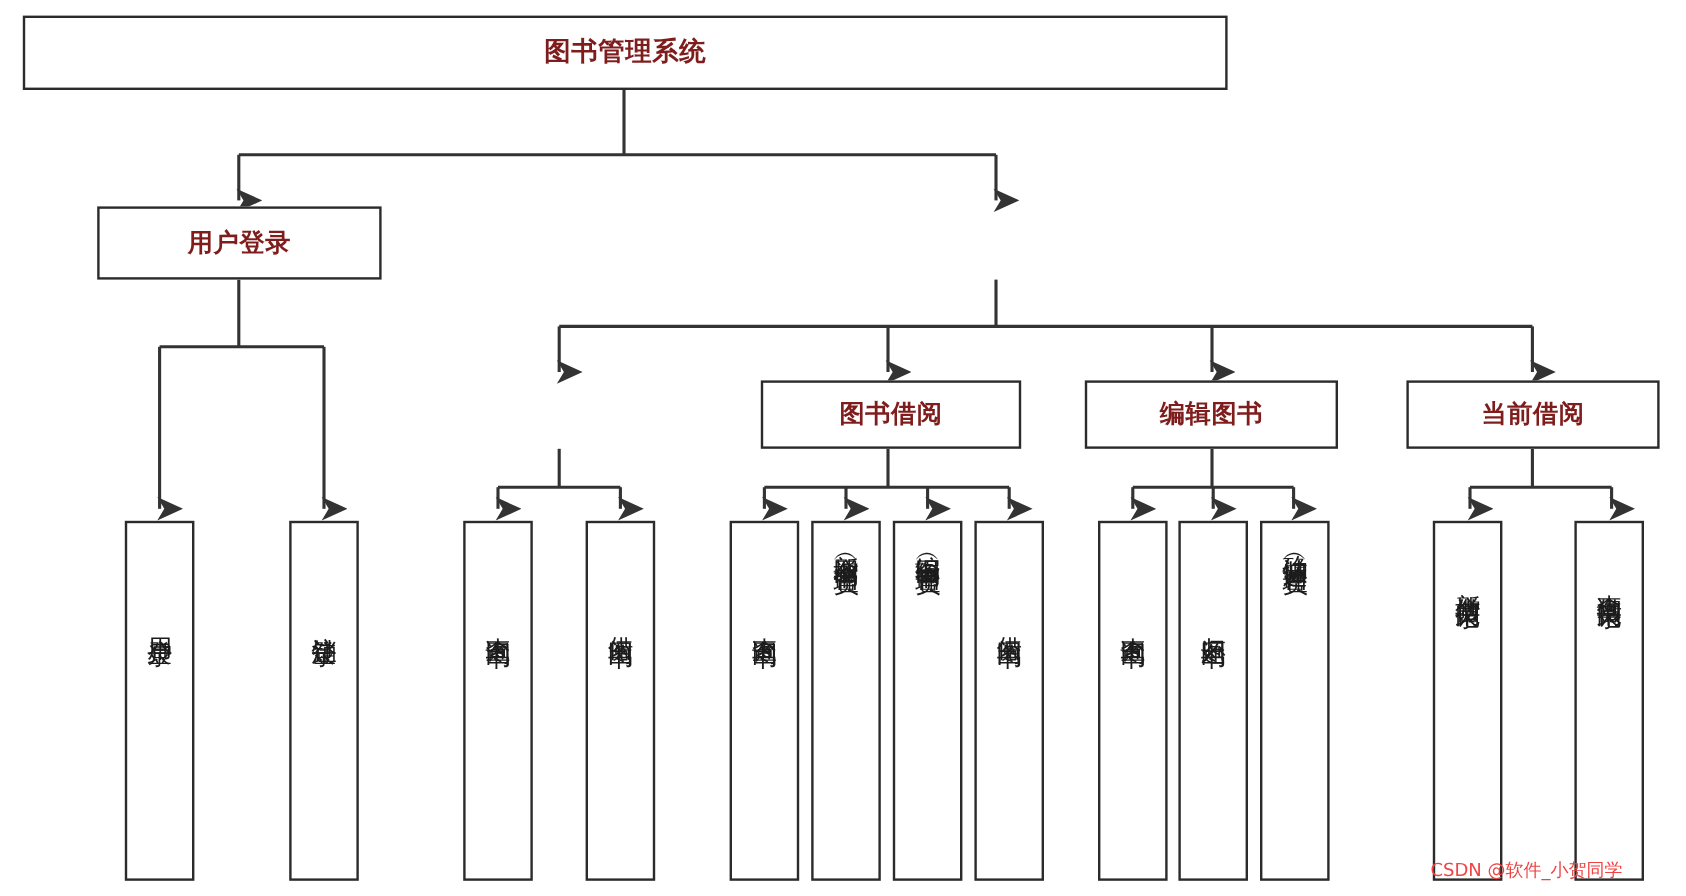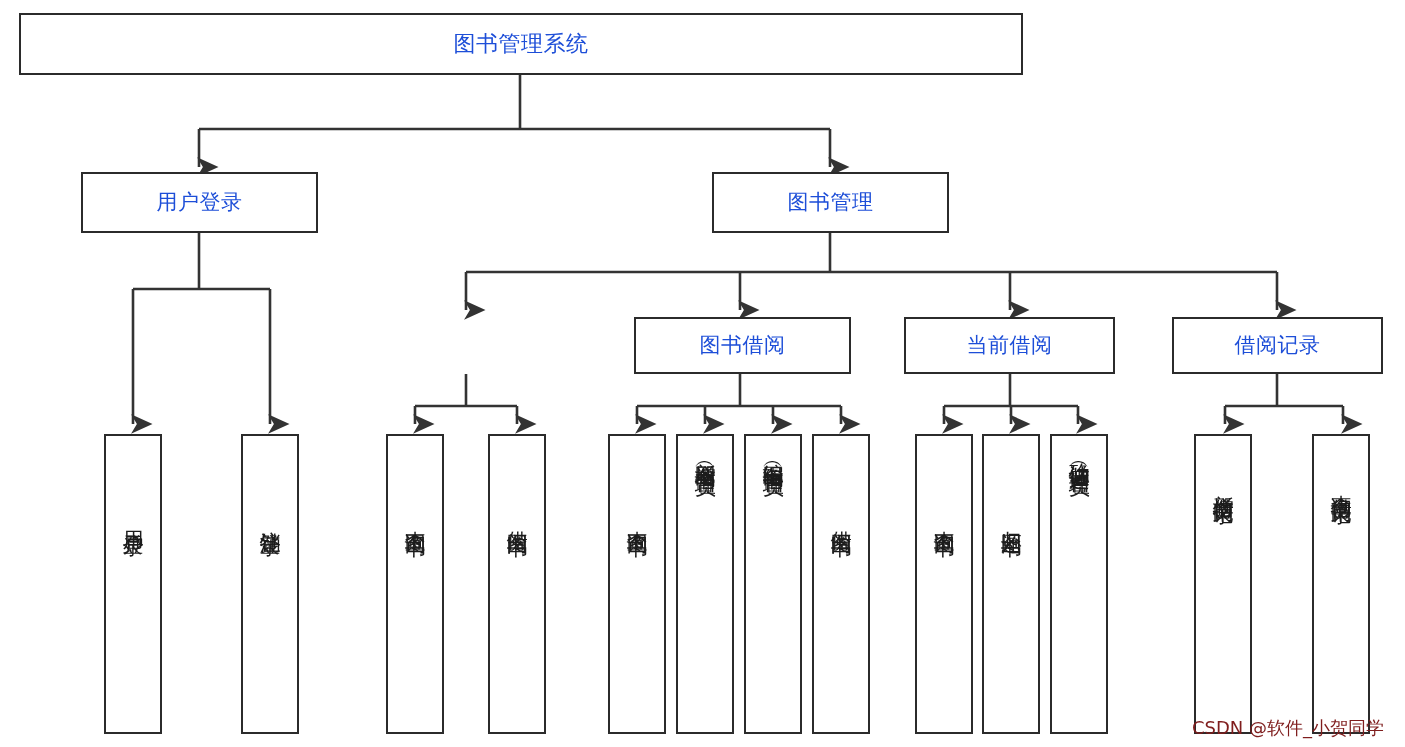--- a/index.html
+++ b/index.html
@@ -30,24 +30,25 @@
     box-sizing: border-box;
     border: 2px solid #2b2b2b;
     background: #ffffff;
     display: flex;
     align-items: center;
     justify-content: center;
     z-index: 2;
   }
   .node.horiz .node-label {
     font-size: 21px;
-    color: #1d4ed8;
+    color: #7f1d1d;
     line-height: 1.2;
     letter-spacing: 0.5px;
     white-space: nowrap;
+    font-weight: bold;
   }
   .node.vert {
     align-items: flex-start;
     justify-content: center;
     padding-top: 14px;
   }
   .node.vert .node-label {
     font-size: 21px;
     color: #1c1c1c;
     writing-mode: vertical-rl;
@@ -56,22 +57,22 @@
     letter-spacing: 2px;
     white-space: nowrap;
   }
   #root-node .node-label {
     font-size: 22px;
   }
   .watermark {
     position: absolute;
     left: 1192px;
     top: 716px;
-    font-size: 18px;
-    color: #7f1d1d;
+    font-size: 15px;
+    color: #ef4444;
     white-space: nowrap;
     z-index: 5;
     font-family: "DejaVu Sans", "Liberation Sans", sans-serif;
   }
 </style>
 </head>
 <body>
 
 <div id="diagram-root">
 
@@ -131,35 +132,32 @@
   </svg>
 
   <div class="node horiz" id="root-node" style="left:19px; top:13px; width:1004px; height:62px;">
     <span class="node-label">图书管理系统</span>
   </div>
 
   <div class="node horiz" style="left:81px; top:172px; width:237px; height:61px;">
     <span class="node-label">用户登录</span>
   </div>
 
-  <div class="node horiz" style="left:712px; top:172px; width:237px; height:61px;">
-    <span class="node-label">图书管理</span>
-  </div>
 
 
   <div class="node horiz" style="left:634px; top:317px; width:217px; height:57px;">
     <span class="node-label">图书借阅</span>
   </div>
 
   <div class="node horiz" style="left:904px; top:317px; width:211px; height:57px;">
+    <span class="node-label">编辑图书</span>
+  </div>
+
+  <div class="node horiz" style="left:1172px; top:317px; width:211px; height:57px;">
     <span class="node-label">当前借阅</span>
-  </div>
-
-  <div class="node horiz" style="left:1172px; top:317px; width:211px; height:57px;">
-    <span class="node-label">借阅记录</span>
   </div>
 
   <div class="node vert" style="left:104px; top:434px; width:58px; height:300px; padding-top:78px;">
     <span class="node-label">用户登录</span>
   </div>
 
   <div class="node vert" style="left:241px; top:434px; width:58px; height:300px; padding-top:78px;">
     <span class="node-label">注销登录</span>
   </div>
 

